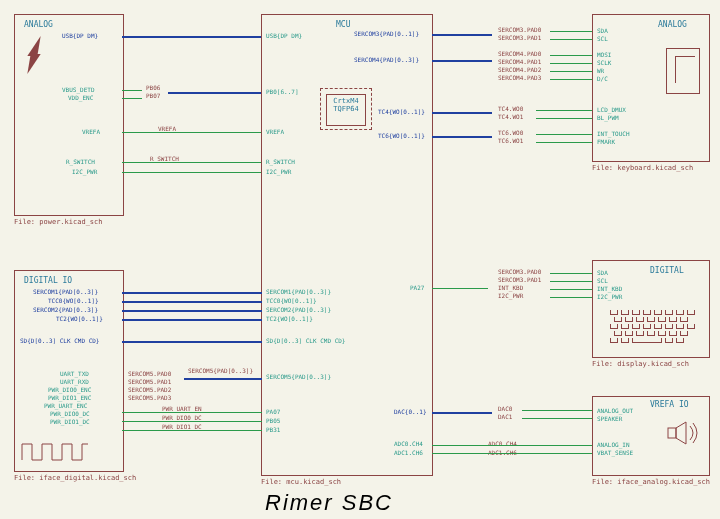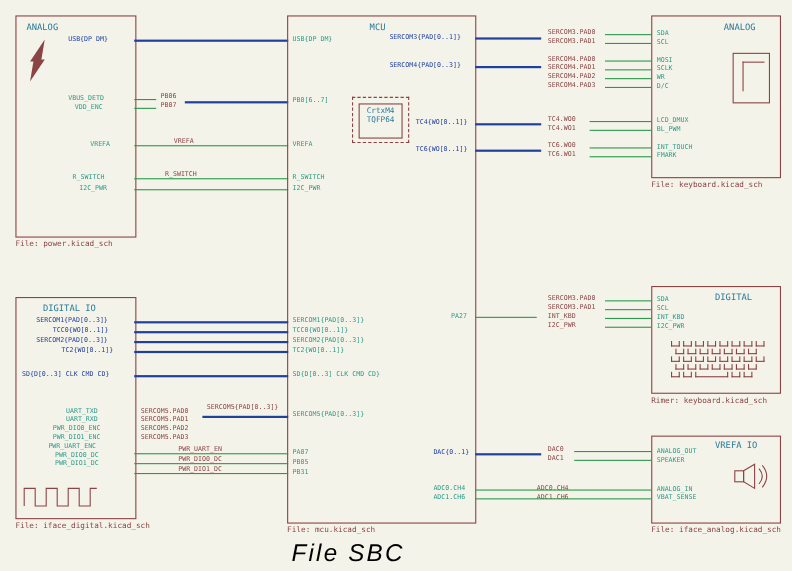--- a/index.html
+++ b/index.html
@@ -248,21 +248,21 @@
 <div class="net-label teal" style="left:597px;top:67px;">WR</div>
 <div class="net-label teal" style="left:597px;top:75px;">D/C</div>
 <div class="net-label teal" style="left:597px;top:106px;">LCD_DMUX</div>
 <div class="net-label teal" style="left:597px;top:114px;">BL_PWM</div>
 <div class="net-label teal" style="left:597px;top:130px;">INT_TOUCH</div>
 <div class="net-label teal" style="left:597px;top:138px;">FMARK</div>
 <div class="icon-display" style="left:666px;top:48px;width:32px;height:44px;"></div>
 
 <div class="block" style="left:592px;top:260px;width:116px;height:96px;"></div>
 <div class="block-title" style="left:650px;top:266px;">DIGITAL</div>
-<div class="file-label" style="left:592px;top:360px;">Rimer: keyboard.kicad_sch</div>
+<div class="file-label" style="left:592px;top:360px;">File: display.kicad_sch</div>
 <div class="net-label teal" style="left:597px;top:269px;">SDA</div>
 <div class="net-label teal" style="left:597px;top:277px;">SCL</div>
 <div class="net-label teal" style="left:597px;top:285px;">INT_KBD</div>
 <div class="net-label teal" style="left:597px;top:293px;">I2C_PWR</div>
 <div class="icon-keyboard" style="left:610px;top:310px;">
   <div class="kb-row">
       <div class="kb-key"></div>
       <div class="kb-key"></div>
       <div class="kb-key"></div>
       <div class="kb-key"></div>
@@ -316,21 +316,21 @@
 <div class="net-label teal" style="left:597px;top:441px;">ANALOG_IN</div>
 <div class="net-label teal" style="left:597px;top:449px;">VBAT_SENSE</div>
 <svg class="icon-speaker" style="left:666px;top:418px;" width="36" height="30">
   <rect x="2" y="10" width="8" height="10" fill="none" stroke="#8b4444"></rect>
   <path d="M10 10 L20 4 L20 26 L10 20 Z" fill="none" stroke="#8b4444"></path>
   <path d="M24 8 Q30 15 24 22" fill="none" stroke="#8b4444"></path>
   <path d="M27 5 Q35 15 27 25" fill="none" stroke="#8b4444"></path>
 </svg>
 
 <div class="block" style="left:14px;top:270px;width:108px;height:200px;"></div>
-<div class="block-title" style="left:39px;top:276px;">DIGITAL IO</div>
+<div class="block-title" style="left:24px;top:276px;">DIGITAL IO</div>
 <div class="file-label" style="left:14px;top:474px;">File: iface_digital.kicad_sch</div>
 
 <div class="net-label blue" style="left:33px;top:288px;">SERCOM1{PAD[0..3]}</div>
 <div class="net-label blue" style="left:48px;top:297px;">TCC0{WO[0..1]}</div>
 <div class="net-label blue" style="left:33px;top:306px;">SERCOM2{PAD[0..3]}</div>
 <div class="net-label blue" style="left:56px;top:315px;">TC2{WO[0..1]}</div>
 <div class="wire-blue" style="left:122px;top:292px;width:140px;"></div>
 <div class="wire-blue" style="left:122px;top:301px;width:140px;"></div>
 <div class="wire-blue" style="left:122px;top:310px;width:140px;"></div>
 <div class="wire-blue" style="left:122px;top:319px;width:140px;"></div>
@@ -357,13 +357,13 @@
 <div class="net-label brown" style="left:162px;top:414px;">PWR_DIO0_DC</div>
 <div class="net-label brown" style="left:162px;top:423px;">PWR_DIO1_DC</div>
 <div class="wire-green" style="left:122px;top:412px;width:140px;"></div>
 <div class="wire-green" style="left:122px;top:421px;width:140px;"></div>
 <div class="wire-green" style="left:122px;top:430px;width:140px;"></div>
 
 <svg class="icon-pulse" style="left:20px;top:440px;" width="70" height="24">
   <path d="M2 20 L2 4 L12 4 L12 20 L22 20 L22 4 L32 4 L32 20 L42 20 L42 4 L52 4 L52 20 L62 20 L62 4 L68 4" fill="none" stroke="#8b4444" stroke-width="1"></path>
 </svg>
 
-<div class="main-title" style="left:265px;top:490px;">File SBC</div>
+<div class="main-title" style="left:265px;top:490px;">Rimer SBC</div>
 
 </body></html>

